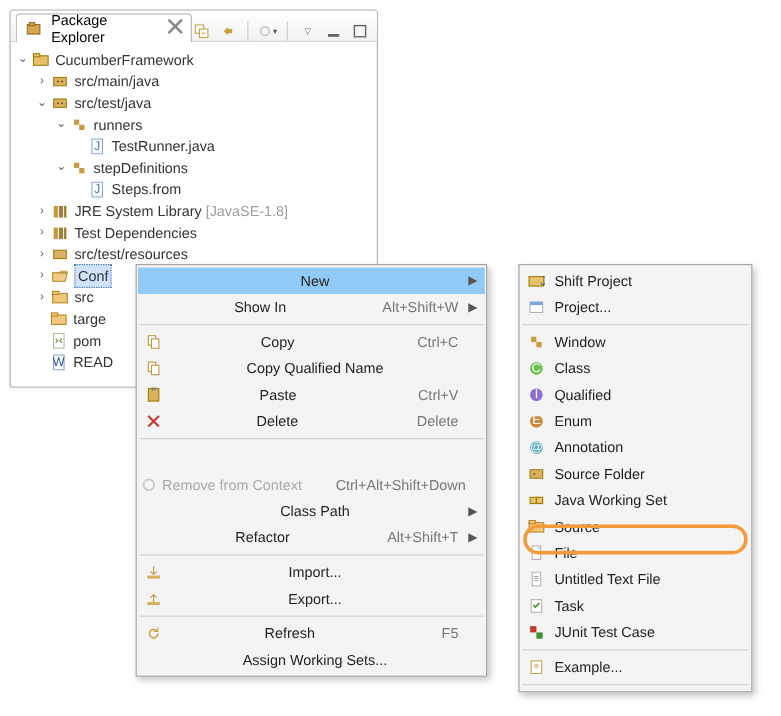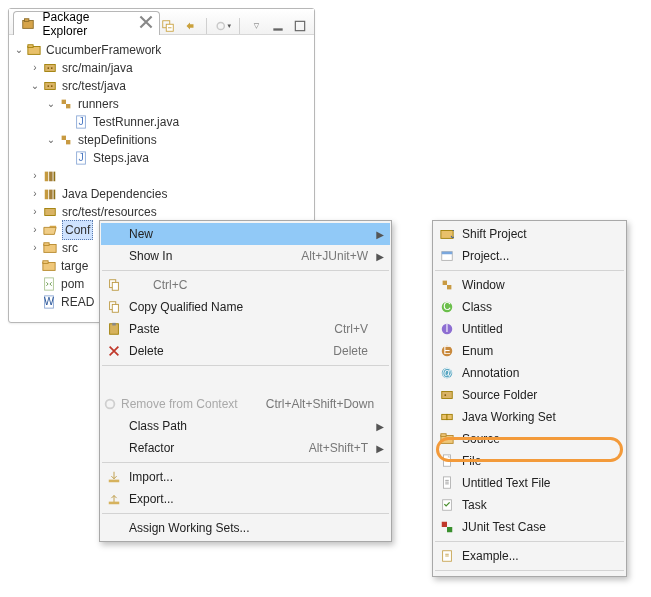--- a/index.html
+++ b/index.html
@@ -53,21 +53,21 @@
   .menu .mi .micon { width:22px; display:flex; align-items:center; justify-content:center; color:#9d7b00;}
   .menu .mi .micon.green{color:#3a8f2e;} .menu .mi .micon.red{color:#c0392b;}
   .menu .mi .mlabel { flex:1; white-space:nowrap; }
   .menu .mi .mhint { color:#777; padding-left:24px; white-space:nowrap;}
   .menu .mi .sub { position:absolute; right:6px; font-size:10px; color:#555;}
   .menu .mi.disabled { color:#a9a9a9;margin-top:27px; }
   .menu .mi.disabled .micon { color:#d0d0d0; }
   .menu .mi.highlight { background:#91c9f7; }
   .menu hr { border:none; border-top:1px solid #d3d3d3; margin:3px 1px; }
 
-  .menu1 { left:99px; top:220px; width:293px; }
+  .menu1 { left:113px; top:220px; width:293px;text-align:center; }
   .menu2 { left:432px; top:220px; width:195px; }
 
   
   .callout {
     position:absolute; border:3px solid #f39a3a; border-radius:14px;
     left:436px; top:437px; width:187px; height:25px; pointer-events:none;
   }
 
   svg { width:14px; height:14px; }
 </style>
@@ -194,44 +194,45 @@
         </span>
         <span class="lab">stepDefinitions</span>
       </div>
     <div class="row" style="padding-left:60px">
         <span class="ic ic-file">
           <svg viewBox="0 0 16 16">
             <rect x="3" y="1" width="10" height="14" fill="#fff" stroke="#88a7d6"></rect>
             <text x="8" y="11" text-anchor="middle" font-size="8" fill="#4b78c2">J</text>
           </svg>
         </span>
-        <span class="lab">Steps.java</span>
+        <span class="lab">Steps.from</span>
       </div>
 
     <div class="row" style="padding-left:16px">
         <span class="arrow">›</span>
         <span class="ic ic-jar">
           <svg viewBox="0 0 16 16">
             <rect x="2" y="3" width="4" height="11" fill="#c59a3f"></rect>
             <rect x="7" y="3" width="4" height="11" fill="#a4803a"></rect>
             <rect x="12" y="3" width="2" height="11" fill="#8f7018"></rect>
           </svg>
         </span>
+        <span class="lab"><span>JRE System Library</span> <span class="faded">[JavaSE-1.8]</span></span>
       </div>
 
     <div class="row" style="padding-left:16px">
         <span class="arrow">›</span>
         <span class="ic ic-jar">
           <svg viewBox="0 0 16 16">
             <rect x="2" y="3" width="4" height="11" fill="#c59a3f"></rect>
             <rect x="7" y="3" width="4" height="11" fill="#a4803a"></rect>
             <rect x="12" y="3" width="2" height="11" fill="#8f7018"></rect>
           </svg>
         </span>
-        <span class="lab">Java Dependencies</span>
+        <span class="lab">Test Dependencies</span>
       </div>
 
     <div class="row" style="padding-left:16px">
         <span class="arrow">›</span>
         <span class="ic ic-res">
           <svg viewBox="0 0 16 16">
             <rect x="2" y="4" width="12" height="8" fill="#d9b365" stroke="#9d7b00"></rect>
           </svg>
         </span>
         <span class="lab">src/test/resources</span>
@@ -293,31 +294,32 @@
 
 <div class="menu menu1">
   <div class="mi highlight">
       <span class="micon"></span>
       <span class="mlabel">New</span>
       <span class="sub">▶</span>
     </div>
   <div class="mi">
       <span class="micon"></span>
       <span class="mlabel">Show In</span>
-      <span class="mhint">Alt+JUnit+W</span>
+      <span class="mhint">Alt+Shift+W</span>
       <span class="sub">▶</span>
     </div>
   <hr>
   <div class="mi">
       <span class="micon">
         <svg viewBox="0 0 16 16">
           <rect x="3" y="2" width="7" height="9" fill="#fff" stroke="#b9953a"></rect>
           <rect x="6" y="5" width="7" height="9" fill="#fff" stroke="#b9953a"></rect>
         </svg>
       </span>
+      <span class="mlabel">Copy</span>
       <span class="mhint">Ctrl+C</span>
     </div>
   <div class="mi">
       <span class="micon">
         <svg viewBox="0 0 16 16">
           <rect x="3" y="2" width="7" height="9" fill="#fff" stroke="#b9953a"></rect>
           <rect x="6" y="5" width="7" height="9" fill="#fff" stroke="#b9953a"></rect>
         </svg>
       </span>
       <span class="mlabel">Copy Qualified Name</span>
@@ -376,20 +378,30 @@
       <span class="micon">
         <svg viewBox="0 0 16 16">
           <path d="M8 12V4m0 0l-3 3m3-3l3 3" stroke="#b9953a" fill="none"></path>
           <rect x="2" y="11" width="12" height="3" fill="#d6b25d"></rect>
         </svg>
       </span>
       <span class="mlabel">Export...</span>
     </div>
   <hr>
   <div class="mi">
+      <span class="micon">
+        <svg viewBox="0 0 16 16">
+          <path d="M12 8a4 4 0 1 1-1.2-2.8" fill="none" stroke="#caa13d" stroke-width="1.5"></path>
+          <path d="M12 2v4h-4" fill="none" stroke="#caa13d"></path>
+        </svg>
+      </span>
+      <span class="mlabel">Refresh</span>
+      <span class="mhint">F5</span>
+    </div>
+  <div class="mi">
       <span class="micon"></span>
       <span class="mlabel">Assign Working Sets...</span>
     </div>
 </div>
 
 <div class="menu menu2">
   <div class="mi">
       <span class="micon">
         <svg viewBox="0 0 16 16">
           <rect x="1" y="4" width="14" height="9" fill="#e8c06a" stroke="#9d7b00"></rect>
@@ -426,21 +438,21 @@
       </span>
       <span class="mlabel">Class</span>
     </div>
   <div class="mi">
       <span class="micon">
         <svg viewBox="0 0 16 16">
           <circle cx="8" cy="8" r="6" fill="#8d6ed2"></circle>
           <text x="8" y="11" font-size="8" text-anchor="middle" fill="#fff">I</text>
         </svg>
       </span>
-      <span class="mlabel">Untitled</span>
+      <span class="mlabel">Qualified</span>
     </div>
   <div class="mi">
       <span class="micon">
         <svg viewBox="0 0 16 16">
           <circle cx="8" cy="8" r="6" fill="#c98a3d"></circle>
           <text x="8" y="11" font-size="8" text-anchor="middle" fill="#fff">E</text>
         </svg>
       </span>
       <span class="mlabel">Enum</span>
     </div>

